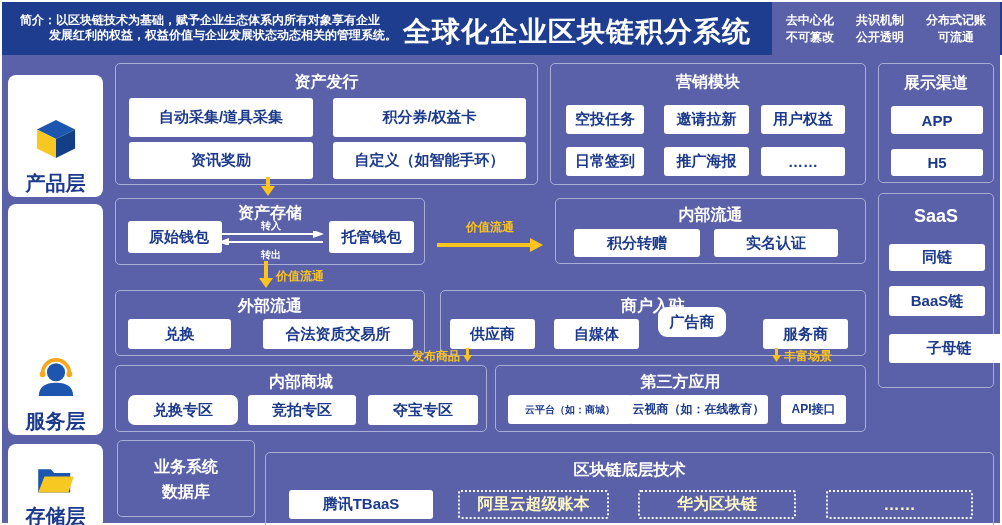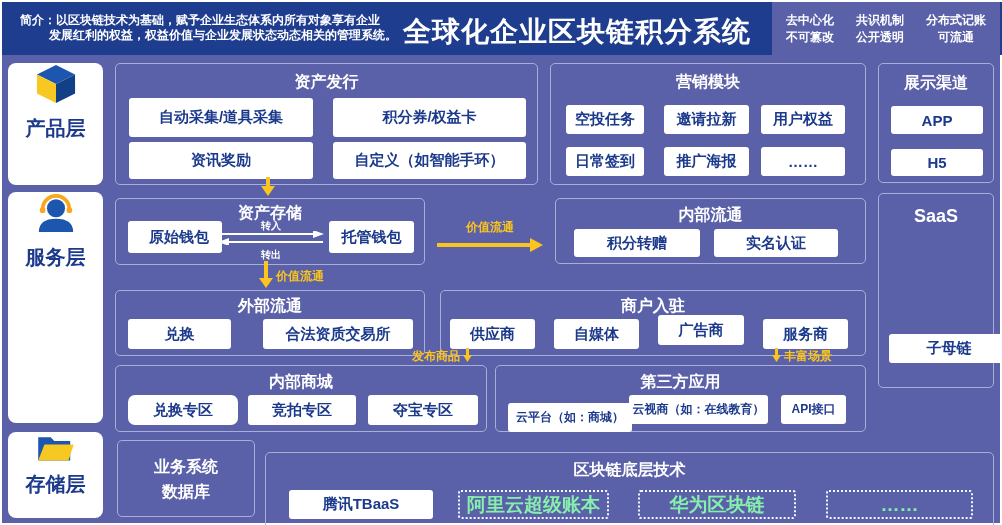--- a/index.html
+++ b/index.html
@@ -12,29 +12,29 @@
   
   .header { position:absolute; left:2px; top:2px; width:998px; height:53px; background:#1f3d8f;padding-left:36px; }
   .intro { position:absolute; left:18px; top:11px; color:#fff; font-size:12px; line-height:15px; font-weight:bold; white-space:nowrap; }
   .intro-l2 { margin-left:29px; }
   .hdr-title { position:absolute; left:401px; top:11px; color:#fff; font-size:28px; font-weight:bold; letter-spacing:1px; white-space:nowrap; }
   .features { position:absolute; left:770px; top:0; width:228px; height:53px; background:#5a61a8;
               display:flex; align-items:center; justify-content:space-between; padding:0 14px; box-sizing:border-box; }
   .feature { color:#fff; font-size:12px; font-weight:bold; text-align:center; line-height:17px; white-space:nowrap; }
   
   .layer-card { position:absolute; left:8px; width:95px; background:#fff; border-radius:8px;
-                display:flex; flex-direction:column; align-items:center; justify-content:flex-start; gap:6px; }
+                display:flex; flex-direction:column; align-items:center; justify-content:flex-end; gap:6px;margin-top:12px; }
   .layer-label { color:#1c3a8c; font-size:20px; font-weight:bold; }
   
   .panel { position:absolute; border:1px solid #a9aed6; border-radius:5px; box-sizing:border-box; }
   .ptitle { position:absolute; left:0; right:0; text-align:center; color:#fff; font-weight:bold; font-size:16px; white-space:nowrap; }
   .wbtn { position:absolute; background:#fff; border-radius:3px; color:#1c3a8c; font-weight:bold; font-size:15px;
           display:flex; align-items:center; justify-content:center; white-space:nowrap; }
-  .dbtn { position:absolute; border:2px dotted rgba(255,255,255,0.95); border-radius:3px; color:#86efac; font-weight:bold;
-          font-size:19px; display:flex; align-items:center; justify-content:center; box-sizing:border-box; white-space:nowrap; }
+  .dbtn { position:absolute; border:2px dotted rgba(255,255,255,0.95); border-radius:3px; color:#fef9c3; font-weight:bold;
+          font-size:16px; display:flex; align-items:center; justify-content:center; box-sizing:border-box; white-space:nowrap; }
   .ylabel { position:absolute; color:#fcc41e; font-size:12px; font-weight:bold; white-space:nowrap;
             display:flex; align-items:center; gap:3px; }
   .flow-wrap { position:absolute; text-align:center; }
   .flow-wrap .ytext { color:#fcc41e; font-size:12px; font-weight:bold; margin-bottom:2px; white-space:nowrap; }
   .wallet-flow { position:absolute; text-align:center; }
   .wallet-flow .wlabel { color:#fff; font-size:10px; line-height:11px; font-weight:bold; }
   .dbcard { position:absolute; border:1px solid #a9aed6; border-radius:5px; box-sizing:border-box;
             display:flex; flex-direction:column; align-items:center; justify-content:center;
             color:#fff; font-size:16px; font-weight:bold; line-height:25px; }
   .arrow-abs { position:absolute; }
@@ -160,20 +160,22 @@
   </div>
 
   <div class="panel" style="left:555px;top:198px;width:311px;height:66px;">
     <div class="ptitle" style="top:6px;">内部流通</div>
     <div class="wbtn" style="left:18px;top:30px;width:126px;height:28px;">积分转赠</div>
     <div class="wbtn" style="left:158px;top:30px;width:124px;height:28px;">实名认证</div>
   </div>
 
   <div class="panel" style="left:878px;top:193px;width:116px;height:195px;">
     <div class="ptitle" style="top:12px;font-size:18px;">SaaS</div>
+    <div class="wbtn" style="left:10px;top:50px;width:96px;height:27px;">同链</div>
+    <div class="wbtn" style="left:10px;top:92px;width:96px;height:30px;">BaaS链</div>
     <div class="wbtn" style="left:10px;top:140px;width:120px;height:29px;">子母链</div>
   </div>
 
   <span class="arrow-abs" style="left:259px;top:261px;">
     <svg width="14" height="27" viewBox="0 0 14 27">
         <rect x="5" y="0" width="4" height="18" fill="#fcc41e"></rect>
         <polygon points="0,17 14,17 7,27" fill="#fcc41e"></polygon>
       </svg>
   </span>
   <div class="ylabel" style="left:276px;top:268px;">价值流通</div>
@@ -181,21 +183,21 @@
   <div class="panel" style="left:115px;top:290px;width:310px;height:66px;">
     <div class="ptitle" style="top:5px;">外部流通</div>
     <div class="wbtn" style="left:12px;top:28px;width:103px;height:30px;">兑换</div>
     <div class="wbtn" style="left:147px;top:28px;width:150px;height:30px;">合法资质交易所</div>
   </div>
 
   <div class="panel" style="left:440px;top:290px;width:426px;height:66px;">
     <div class="ptitle" style="top:5px;">商户入驻</div>
     <div class="wbtn" style="left:9px;top:28px;width:85px;height:30px;">供应商</div>
     <div class="wbtn" style="left:113px;top:28px;width:85px;height:30px;">自媒体</div>
-    <div class="wbtn" style="left:217px;top:24px;width:86px;height:30px;">广告商</div>
+    <div class="wbtn" style="left:217px;top:16px;width:68px;height:30px;border-radius:9px;">广告商</div>
     <div class="wbtn" style="left:322px;top:28px;width:85px;height:30px;">服务商</div>
   </div>
 
   <div class="ylabel" style="left:412px;top:348px;">
     <span>发布商品</span>
     <span>
       <svg width="9" height="14" viewBox="0 0 9 14">
           <rect x="3" y="0" width="3" height="8" fill="#fcc41e"></rect>
           <polygon points="0,7 9,7 4.5,14" fill="#fcc41e"></polygon>
         </svg>
@@ -213,21 +215,21 @@
 
   <div class="panel" style="left:115px;top:365px;width:372px;height:67px;">
     <div class="ptitle" style="top:6px;">内部商城</div>
     <div class="wbtn" style="left:12px;top:29px;width:110px;height:30px;border-radius:7px;">兑换专区</div>
     <div class="wbtn" style="left:132px;top:29px;width:108px;height:30px;">竞拍专区</div>
     <div class="wbtn" style="left:252px;top:29px;width:110px;height:30px;">夺宝专区</div>
   </div>
 
   <div class="panel" style="left:495px;top:365px;width:371px;height:67px;">
     <div class="ptitle" style="top:6px;">第三方应用</div>
-    <div class="wbtn" style="left:12px;top:29px;width:124px;height:29px;font-size:12px;margin-top:8px;">云平台（如：商城）</div>
+    <div class="wbtn" style="left:12px;top:29px;width:124px;height:29px;font-size:10px;">云平台（如：商城）</div>
     <div class="wbtn" style="left:133px;top:29px;width:139px;height:29px;font-size:12px;">云视商（如：在线教育）</div>
     <div class="wbtn" style="left:285px;top:29px;width:65px;height:29px;font-size:12px;">API接口</div>
   </div>
 
   <div class="dbcard" style="left:117px;top:440px;width:138px;height:77px;">
     <div>业务系统</div>
     <div>数据库</div>
   </div>
 
   <div class="panel" style="left:265px;top:440px;width:729px;height:77px;margin-top:12px;">

